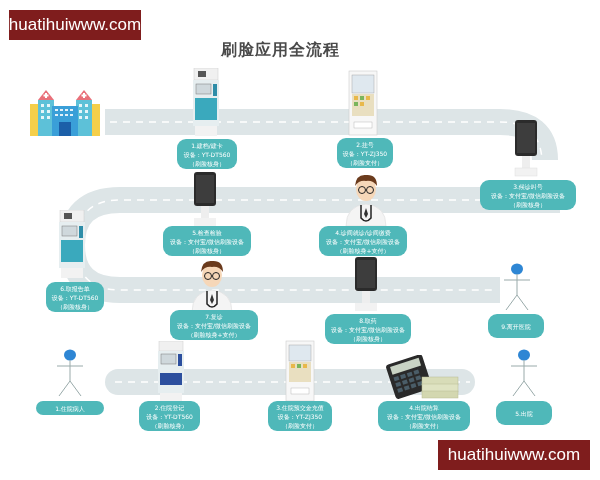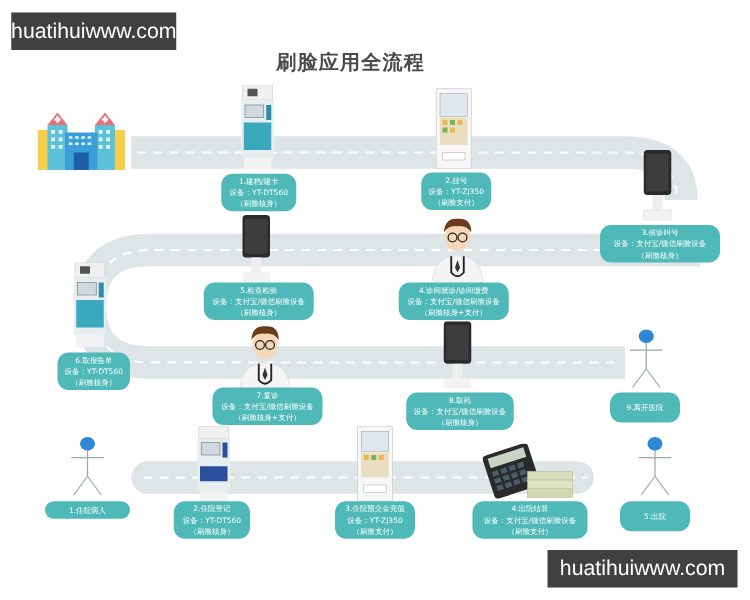--- a/index.html
+++ b/index.html
@@ -1,19 +1,19 @@
 <!DOCTYPE html>
 <html><head>
 <meta charset="utf-8">
 <style>
   html, body { margin:0; padding:0; }
   body { width:600px; height:480px; background:#ffffff; position:relative; overflow:hidden;
          font-family:"DejaVu Sans", sans-serif; }
   .abs { position:absolute; }
-  .watermark { position:absolute; background:#404040; color:#ffffff; font-family:"Liberation Sans", sans-serif;
+  .watermark { position:absolute; background:#7f1d1d; color:#ffffff; font-family:"Liberation Sans", sans-serif;
                font-size:17px; display:flex; align-items:center; justify-content:center; }
   .title { position:absolute; left:0; width:561px; top:40px; text-align:center; font-family:"DejaVu Serif", serif;
            font-size:16px; font-weight:bold; color:#4a4a4a; letter-spacing:1px; }
   .bubble { position:absolute; background:#4fb8b9; color:#ffffff; border-radius:9px; font-size:6px;
             line-height:9px; text-align:center; display:flex; flex-direction:column; justify-content:center; align-items:center; }
   .bubble span { display:block; white-space:nowrap; }
   .kiosk { position:absolute; }
   .person { position:absolute; }
 </style>
 </head>

